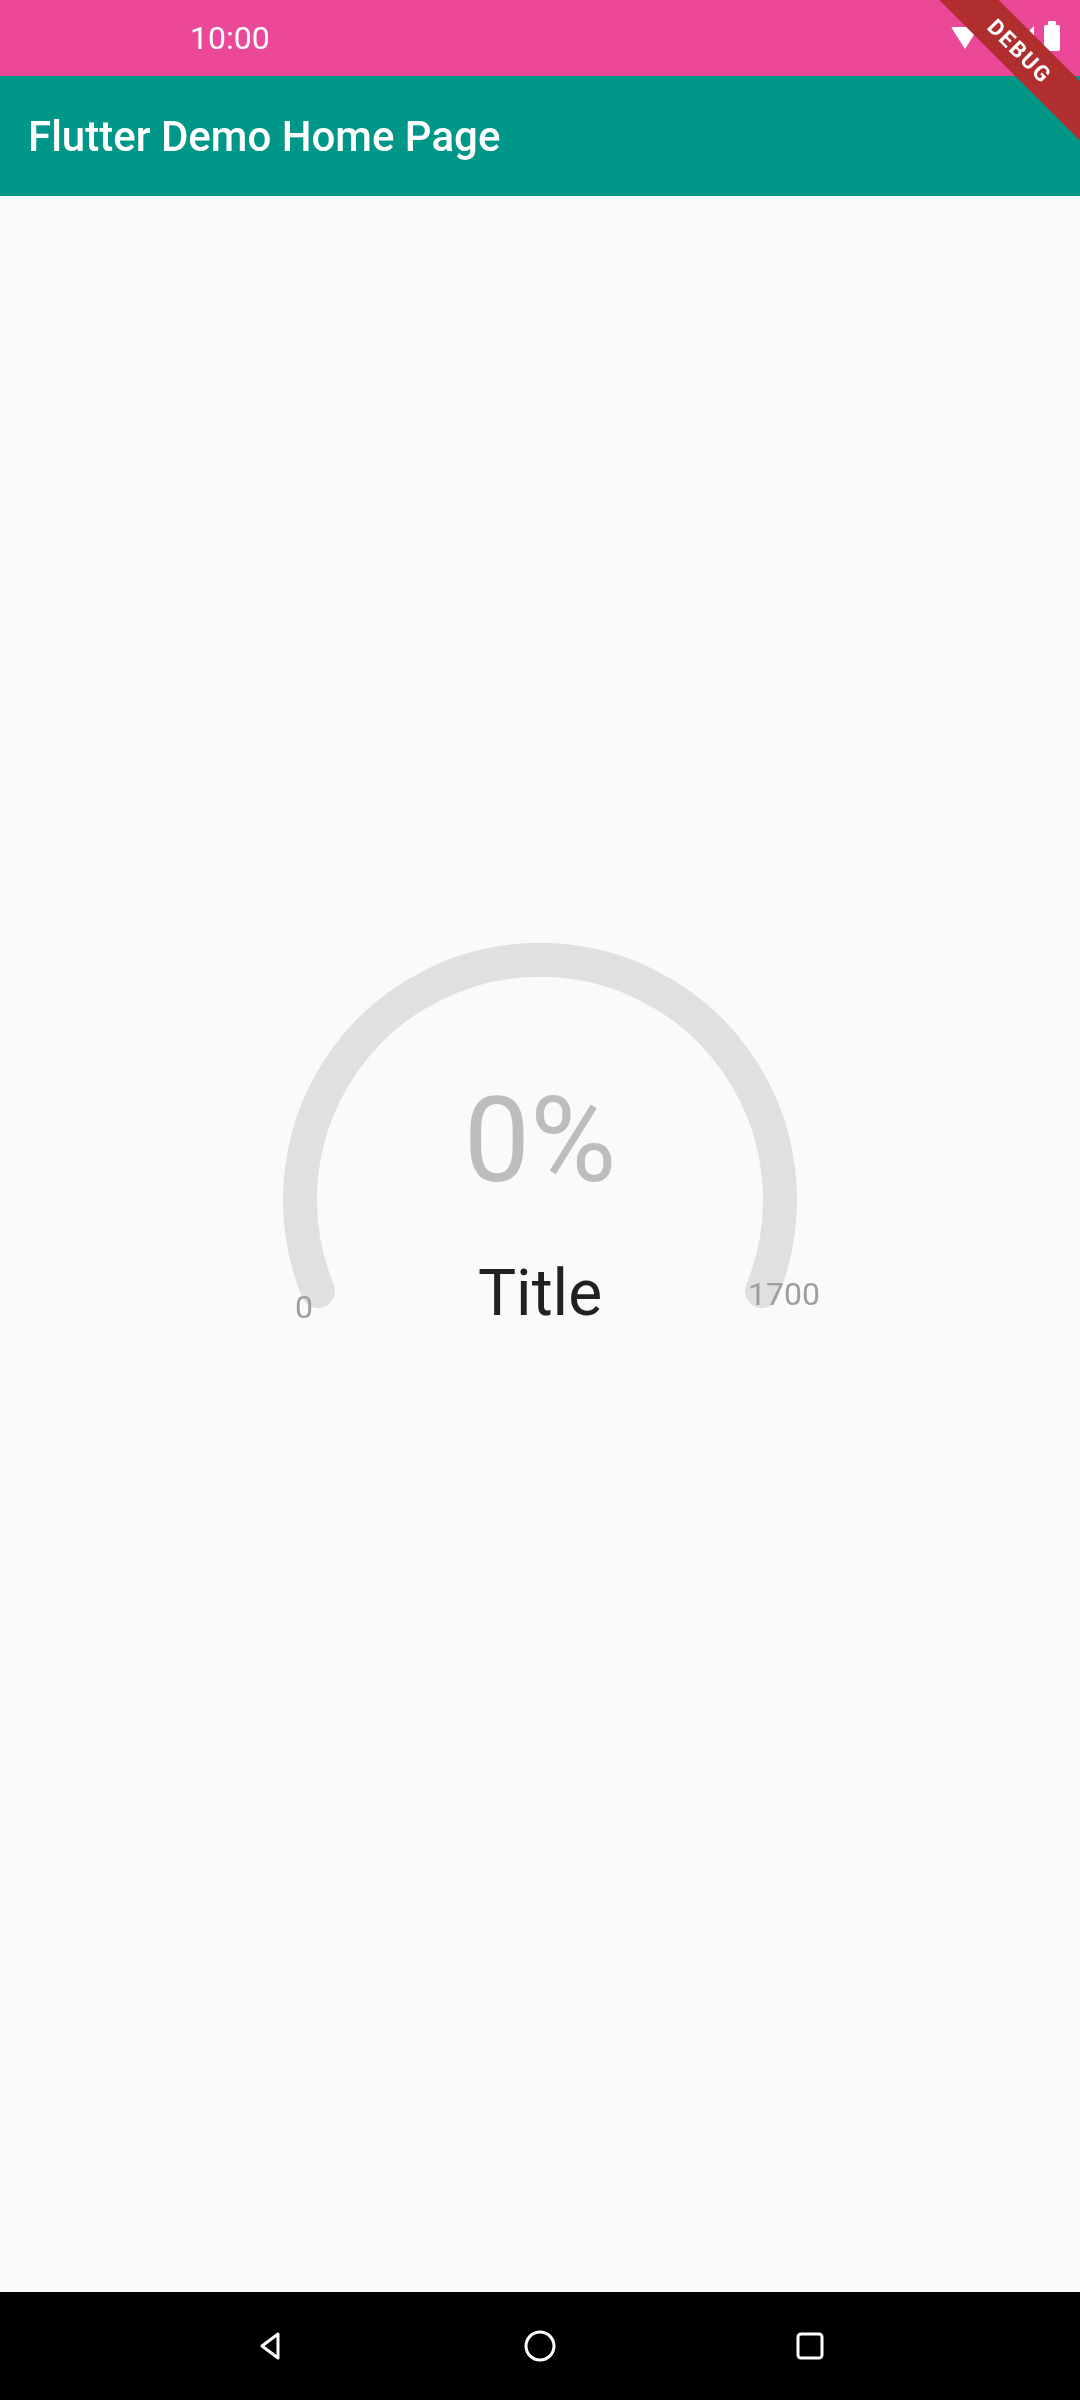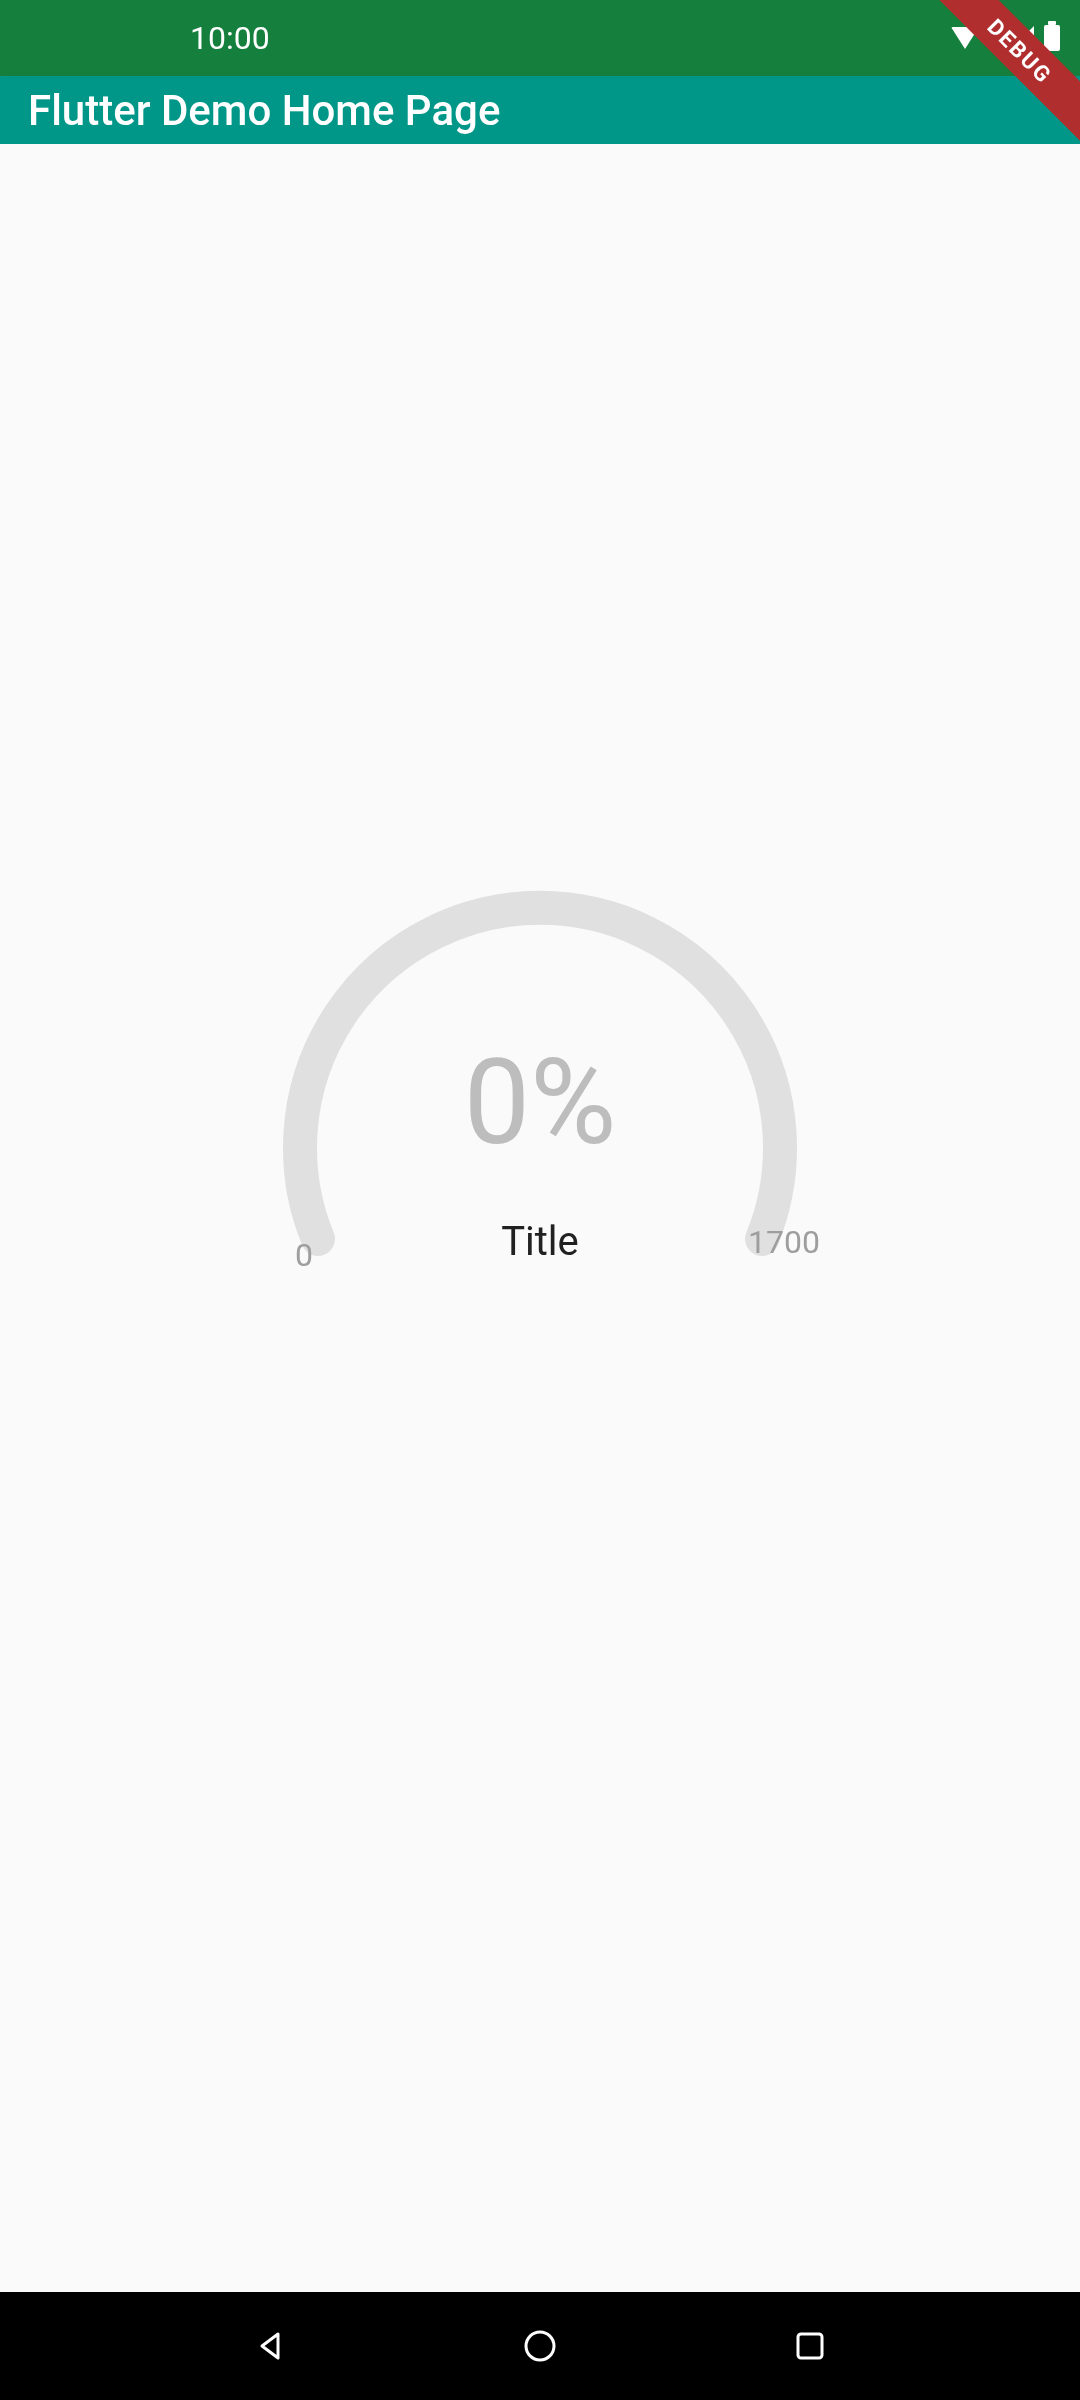--- a/index.html
+++ b/index.html
@@ -10,39 +10,39 @@
     body {
       width: 1080px;
       height: 2400px;
       font-family: Roboto, Arial, sans-serif;
       background: #fafafa;
       overflow: hidden;
       position: relative;
     }
     .status-bar {
       height: 76px;
-      background: #15803d;
+      background: #ec4899;
       display: flex;
       align-items: center;
       justify-content: space-between;
       padding: 0 20px;
       color: #ffffff;
     }
     .status-time {
       font-size: 32px;
       font-weight: 400;
       margin-left: 170px;
     }
     .status-icons {
       display: flex;
       align-items: center;
       gap: 10px;
     }
     .app-bar {
-      height: 68px;
+      height: 120px;
       background: #009688;
       display: flex;
       align-items: center;
       padding: 0 28px;
       box-shadow: 0 4px 8px rgba(0,0,0,0.15);
     }
     .app-bar-title {
       color: #ffffff;
       font-size: 42px;
       font-weight: 500;
@@ -79,21 +79,21 @@
       align-items: center;
       justify-content: center;
     }
     .gauge-value {
       font-size: 118px;
       font-weight: 400;
       color: #bdbdbd;
       margin-top: 20px;
     }
     .gauge-title {
-      font-size: 40px;
+      font-size: 64px;
       font-weight: 400;
       color: #212121;
       margin-top: 46px;
     }
     .gauge-min {
       position: absolute;
       bottom: 125px;
       left: 15px;
       font-size: 32px;
       color: #9e9e9e;

